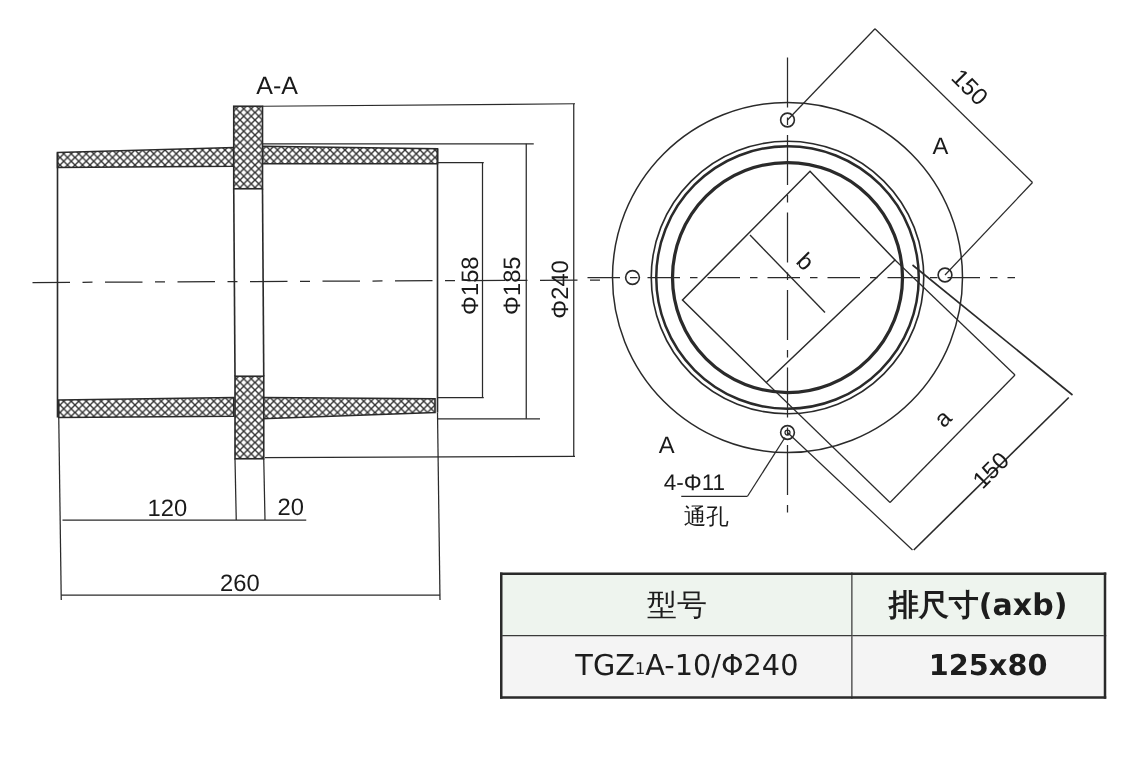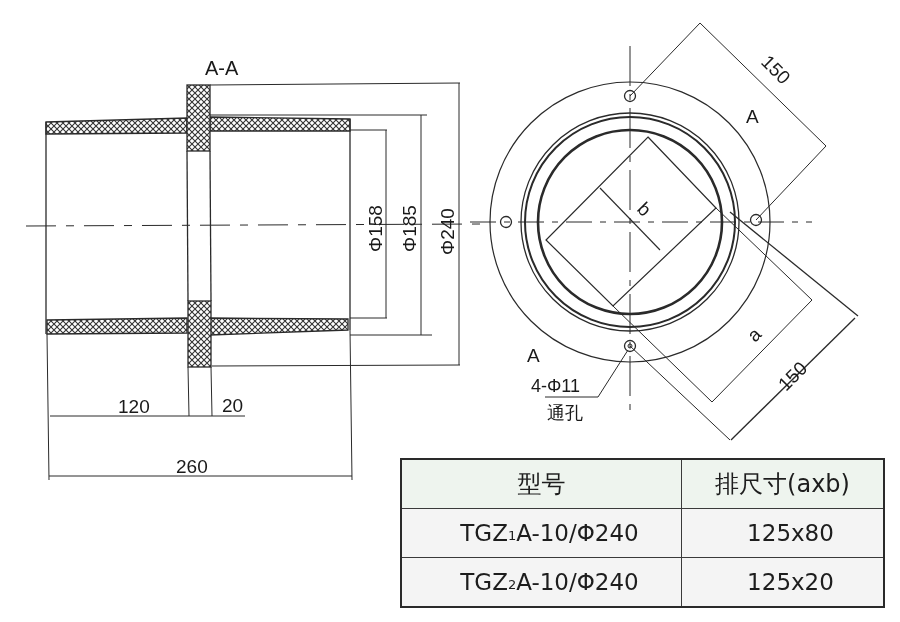--- a/index.html
+++ b/index.html
@@ -5,21 +5,21 @@
   html, body { margin:0; padding:0; background:#ffffff; }
   body { width:900px; height:622px; position:relative; overflow:hidden; font-family:"DejaVu Sans", sans-serif; }
   #drawing { position:absolute; left:0; top:0; width:900px; height:622px; }
   .lbl { font-family:"Liberation Sans", "DejaVu Sans", sans-serif; fill:#1a1a1a; }
   .dim { font-size:19px; }
   table.spec { position:absolute; left:400px; top:458px; border-collapse:collapse; border:2px solid #2a2a2a; background:#f4f4f4; font-family:"DejaVu Sans", sans-serif; color:#1d1d1d; }
   table.spec th, table.spec td { border:1.5px solid #3a3a3a; text-align:center; font-weight:normal; padding:0; }
   table.spec th { background:#eef4ee; height:48px; font-size:24px; }
   table.spec td { height:48px; font-size:23px;padding-left:16px; }
   table.spec .c1 { width:263px; }
-  table.spec .c2 { width:185px; }
+  table.spec .c2 { width:185px;font-weight:bold; }
   sub.idx { font-size:13px; vertical-align:baseline; position:relative; top:-1px; }
 </style>
 </head>
 <body>
 
 <svg id="drawing" viewBox="0 0 900 622" xmlns="http://www.w3.org/2000/svg">
   <defs>
     <pattern id="hatch" patternUnits="userSpaceOnUse" width="6" height="6">
       <rect width="6" height="6" fill="#ffffff"></rect>
       <path d="M0,0 L6,6 M6,0 L0,6" stroke="#333" stroke-width="1.1"></path>
@@ -130,18 +130,14 @@
     <tr>
       <th class="c1">型号</th>
       <th class="c2">排尺寸(axb)</th>
     </tr>
   </thead>
   <tbody>
     <tr>
       <td class="c1"><span>TGZ</span><sub class="idx">1</sub><span>A-10/Φ240</span></td>
       <td class="c2">125x80</td>
     </tr>
-    <tr>
-      <td class="c1"><span>TGZ</span><sub class="idx">2</sub><span>A-10/Φ240</span></td>
-      <td class="c2">125x20</td>
-    </tr>
   </tbody>
 </table>
 
 </body></html>

